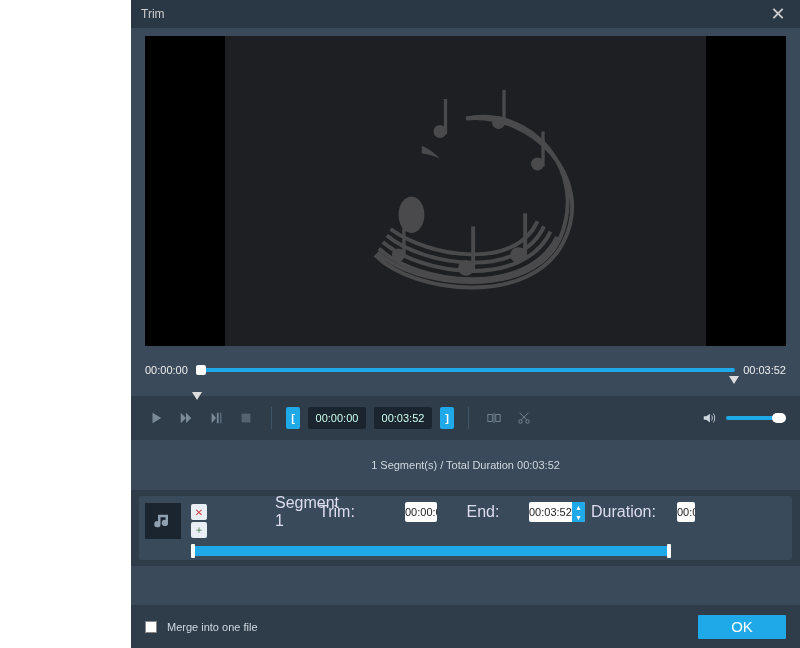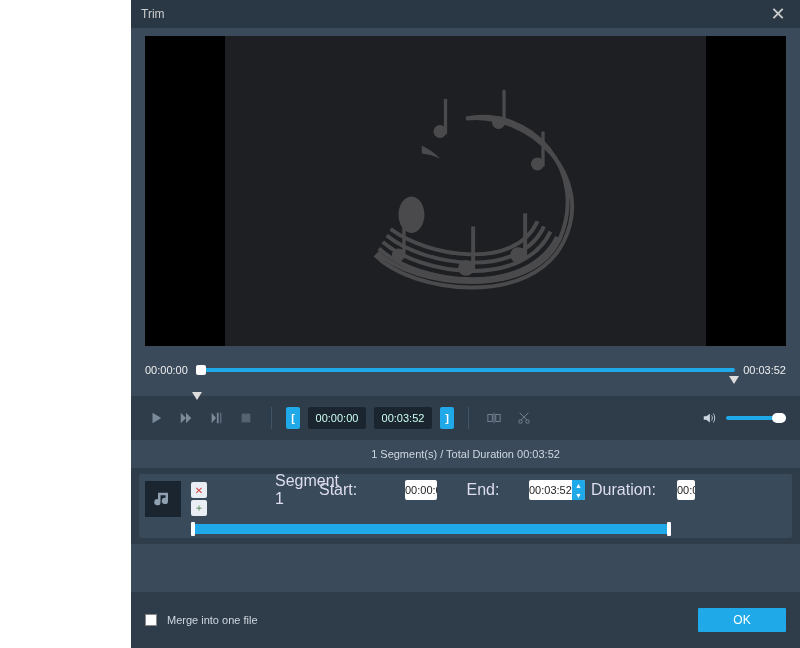--- a/index.html
+++ b/index.html
@@ -44,21 +44,21 @@
   .ctrl svg { width:14px; height:14px; fill:#7a8a99; }
   .ctrl.disabled svg { fill:#556270; }
   .vsep { width:1px; height:22px; background:#415568; margin:0 6px; }
   .bracket { background:#1fa9e8; width:14px; height:22px; border-radius:2px; color:#fff; display:flex;align-items:center;justify-content:center; font-weight:bold; cursor:pointer;}
   .timebox { background:#1a2530; height:22px; line-height:22px; padding:0 6px; color:#cfe; font-size:11px; border-radius:2px; min-width:58px; text-align:center; }
   .flexspacer { flex:1; }
   .vol { display:flex; align-items:center; gap:6px; }
   .vol-track { width:60px; height:4px; background:#1fa9e8; border-radius:2px; position:relative; }
   .vol-thumb { position:absolute; right:0; top:-3px; width:14px; height:10px; background:#fff; border-radius:5px; }
 
-  .summary { text-align:center; font-size:11px; color:#cfd8e0; padding:8px 0; background:#3a4a5a; }
+  .summary { text-align:center; font-size:11px; color:#cfd8e0; padding:19px 0; background:#3a4a5a; }
 
   .segments { background:#2f3d4b; margin:0; padding:6px 8px 6px 8px; }
   .segment {
     display:grid;
     grid-template-columns: 40px 78px 38px 80px 32px 80px 56px 80px 18px;
     grid-template-rows: 24px 14px;
     align-items:center; gap:4px 6px;
     background:#394a5a; padding:4px 6px; border-radius:2px;
   }
   .seg-thumb { grid-row:1 / span 2; width:36px; height:36px; background:#1a2530; display:flex; align-items:center; justify-content:center; }
@@ -72,24 +72,24 @@
   .seg-actions .a { width:16px; height:16px; background:#e8eef4; display:flex; align-items:center; justify-content:center; font-size:10px; cursor:pointer; border-radius:2px;}
   .seg-actions .a.del { color:#d04040; }
   .seg-actions .a.add { color:#3a7a3a; }
   .seg-bar { grid-column: 2 / 9; height:10px; background:#1fa9e8; border-radius:2px; position:relative; }
   .seg-bar::before,.seg-bar::after{content:'';position:absolute;top:-2px;width:4px;height:14px;background:#fff;border-radius:1px;}
   .seg-bar::before{left:0;} .seg-bar::after{right:0;}
 
   .segfill { flex:1; background:#3a4a5a; }
 
   .footer {
-    height:56px; background:#2f3d4b; display:flex; align-items:center; padding:0 14px; gap:10px; font-size:11px; color:#cfd8e0;
+    height:43px; background:#2f3d4b; display:flex; align-items:center; padding:0 14px; gap:10px; font-size:11px; color:#cfd8e0;
   }
   .checkbox { width:12px; height:12px; background:#fff; border:1px solid #888; display:inline-block; }
-  .btn { width:88px; height:24px; line-height:24px; text-align:center; background:#1fa9e8; color:#fff; font-size:12px; border-radius:1px; cursor:pointer; }
+  .btn { width:88px; height:24px; line-height:24px; text-align:center; background:#1fa9e8; color:#fff; font-size:15px; border-radius:1px; cursor:pointer; }
 </style>
 </head>
 <body>
 
 <div class="dialog">
 
   <div class="titlebar">
     <span>Trim</span>
     <span class="spacer"></span>
     <span class="close-btn">✕</span>
@@ -201,21 +201,21 @@
   <div class="summary">1 Segment(s) / Total Duration 00:03:52</div>
 
   <div class="segments">
     <div class="segment">
       <div class="seg-thumb">
         <svg viewBox="0 0 16 16">
             <path d="M6 3v7.5A2.5 2.5 0 1 1 4 8.1V3h8v6.5A2.5 2.5 0 1 1 10 7.1V5H6z"></path>
           </svg>
       </div>
       <span class="seg-label">Segment 1</span>
-      <span class="seg-label">Start:</span>
+      <span class="seg-label">Trim:</span>
       <div class="spin">
         <span>00:00:00</span>
 
       </div>
       <span class="seg-label" style="text-align:center">End:</span>
       <div class="spin">
         <span>00:03:52</span>
         <div class="btns">
             <div>▲</div>
             <div>▼</div>

